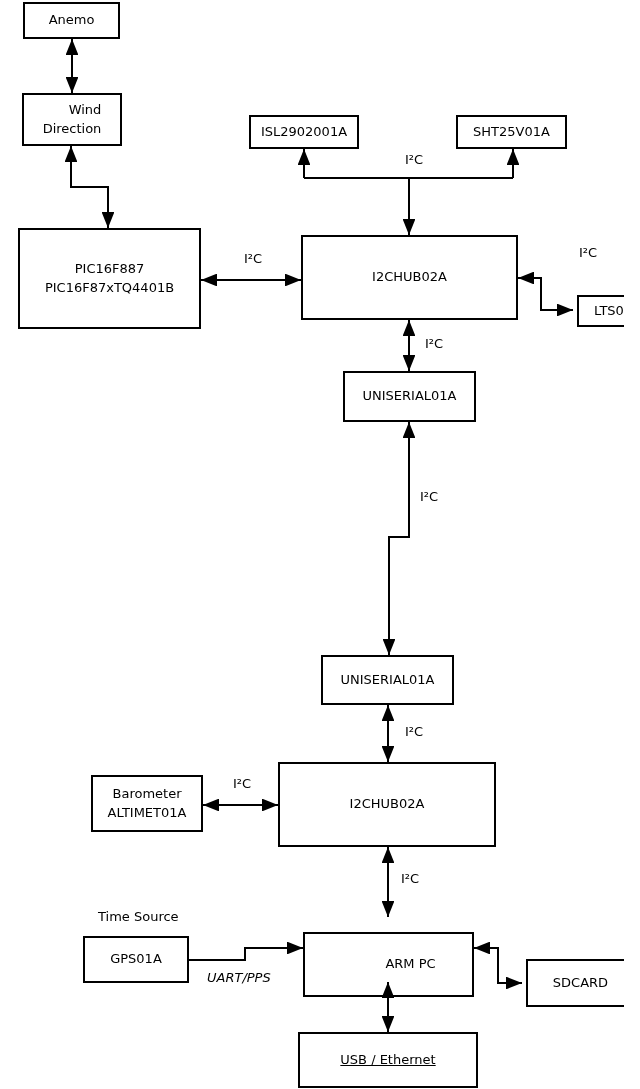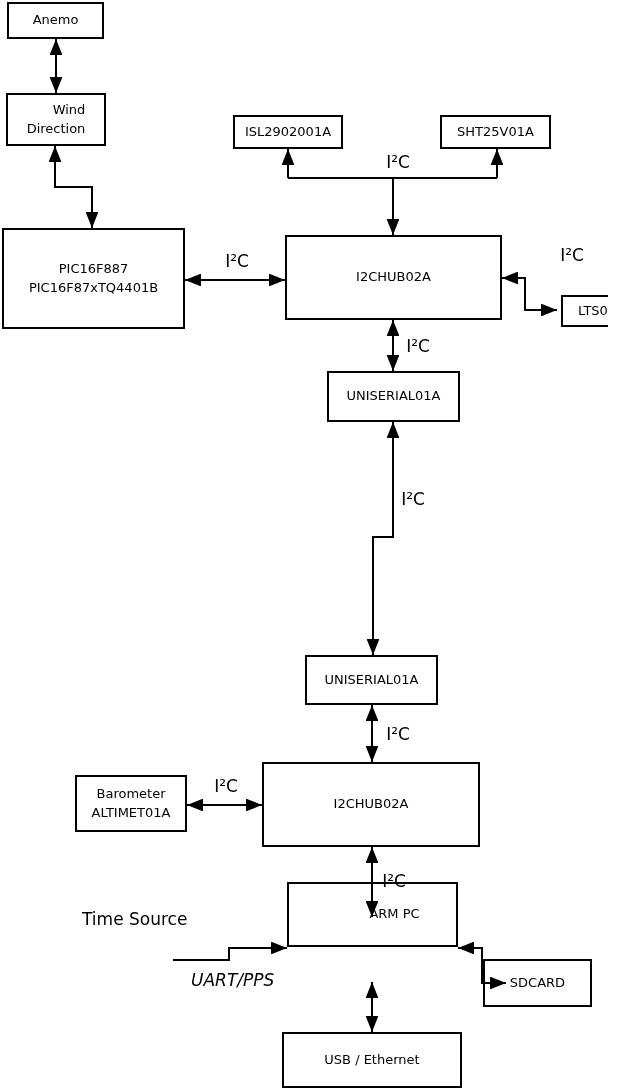--- a/index.html
+++ b/index.html
@@ -9,37 +9,38 @@
   }
   * { margin: 0; padding: 0; box-sizing: border-box; }
   html, body { background: var(--background); }
   body { font-family: "DejaVu Sans", sans-serif; color: var(--text); }
   .canvas {
     position: relative;
     width: 608px;
     height: 1089px;
     background: var(--background);
     overflow: hidden;
+    margin-left: 16px;
   }
   .node {
     position: absolute;
     border: 2px solid var(--line);
     background: var(--background);
     display: flex;
     align-items: center;
     justify-content: center;
     text-align: center;
     font-size: 13px;
     line-height: 1.45;
     color: var(--text);
     white-space: pre-line;
   }
   .edge-label {
     position: absolute;
-    font-size: 17px;
+    font-size: 13px;
     color: var(--text);
     white-space: nowrap;
   }
   .edge-label.centered { transform: translateX(-50%); }
   svg.wires {
     position: absolute;
     left: 0;
     top: 0;
     color: var(--line);
     pointer-events: none;
@@ -62,23 +63,24 @@
   <div class="node" style="left:440px; top:115px;  width:111px; height:34px;">SHT25V01A</div>
   <div class="node" style="left:2px;   top:228px;  width:183px; height:101px;">PIC16F887
 PIC16F87xTQ4401B</div>
   <div class="node" style="left:285px; top:235px;  width:217px; height:85px;">I2CHUB02A</div>
   <div class="node" style="left:561px; top:295px;  width:81px;  height:32px;">LTS01A</div>
   <div class="node" style="left:327px; top:371px;  width:133px; height:51px;">UNISERIAL01A</div>
   <div class="node" style="left:305px; top:655px;  width:133px; height:50px;">UNISERIAL01A</div>
   <div class="node" style="left:262px; top:762px;  width:218px; height:85px;">I2CHUB02A</div>
   <div class="node" style="left:75px;  top:775px;  width:112px; height:57px;">Barometer
 ALTIMET01A</div>
-  <div class="node" style="left:287px; top:882px;  width:171px; height:65px;padding-left:44px;">ARM PC</div>
-  <div class="node" style="left:483px; top:959px;  width:109px; height:48px;">SDCARD</div>
-  <div class="node" style="left:282px; top:1032px; width:180px; height:56px;">USB / Ethernet</div>
+  <div class="node" style="left:67px;  top:936px;  width:106px; height:47px;">GPS01A</div>
+  <div class="node" style="left:287px; top:932px;  width:171px; height:65px;padding-left:44px;">ARM PC</div>
+  <div class="node" style="left:510px; top:959px;  width:109px; height:48px;">SDCARD</div>
+  <div class="node" style="left:282px; top:1032px; width:180px; height:56px;text-decoration:underline;">USB / Ethernet</div>
 
   <span class="edge-label centered" style="left:398px; top:152px;">I²C</span>
   <span class="edge-label centered" style="left:237px; top:251px;">I²C</span>
   <span class="edge-label centered" style="left:572px; top:245px;">I²C</span>
   <span class="edge-label centered" style="left:418px; top:336px;">I²C</span>
   <span class="edge-label centered" style="left:413px; top:489px;">I²C</span>
   <span class="edge-label centered" style="left:398px; top:724px;">I²C</span>
   <span class="edge-label centered" style="left:226px; top:776px;">I²C</span>
   <span class="edge-label centered" style="left:394px; top:871px;">I²C</span>
   <span class="edge-label" style="left:82px;  top:909px;">Time Source</span>

